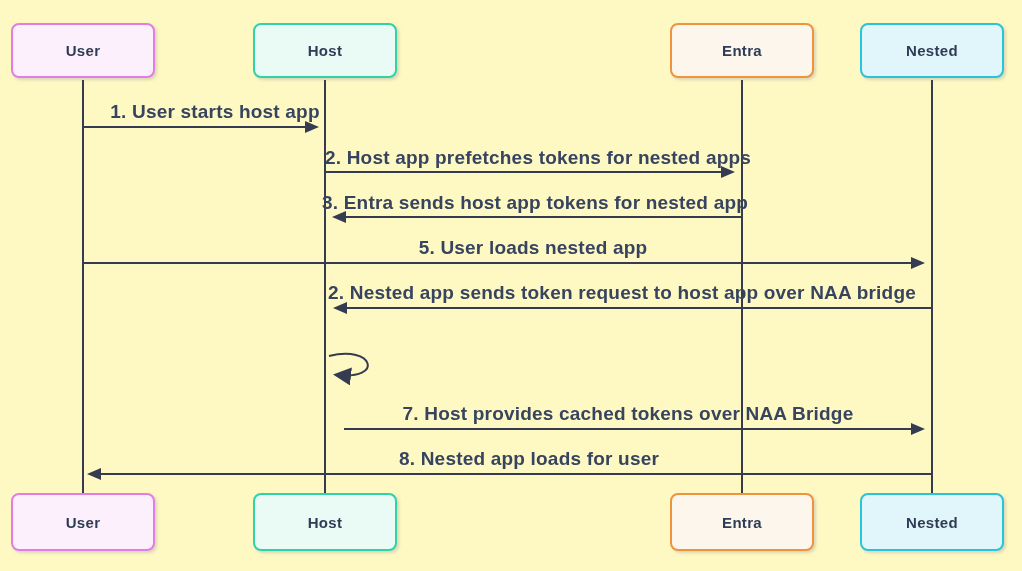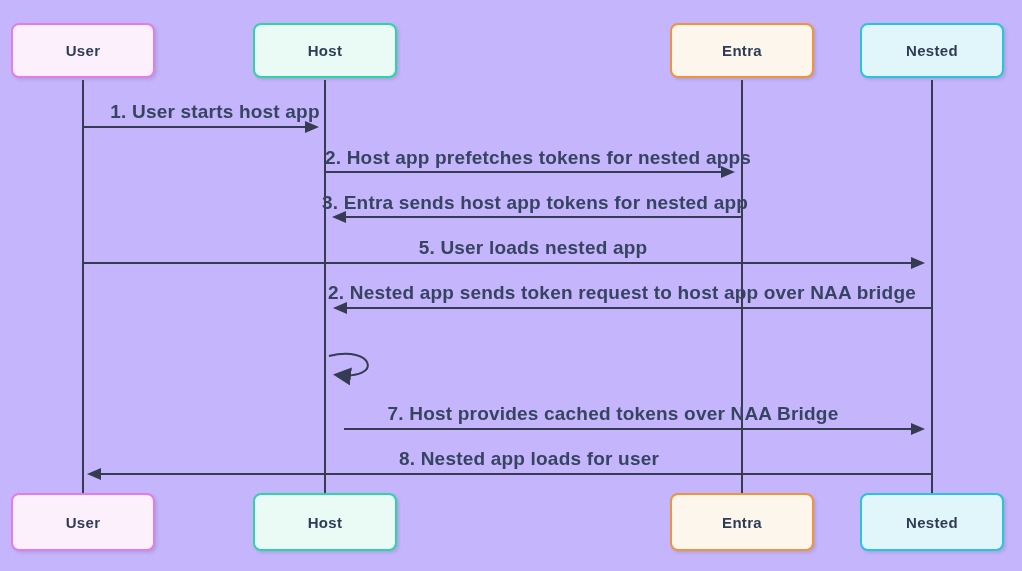--- a/index.html
+++ b/index.html
@@ -4,21 +4,21 @@
 <style>
   html, body {
     margin: 0;
     padding: 0;
     background: #ffffff;
   }
   .stage {
     position: relative;
     width: 1022px;
     height: 571px;
-    background: #c4b5fd;
+    background: #fef9c3;
     font-family: "Liberation Sans", "DejaVu Sans", sans-serif;
     overflow: hidden;
   }
   .lifeline {
     position: absolute;
     top: 80px;
     height: 413px;
     width: 2px;
     background: #363c50;
   }
@@ -124,21 +124,21 @@
 
   <svg class="selfloop" style="left:326px;top:349px" width="68" height="36" viewBox="0 0 68 36">
     <defs>
       <marker id="ah" markerWidth="9" markerHeight="9" refX="7" refY="4.5" orient="auto">
         <path d="M0,0 L9,4.5 L0,9 z" fill="#353b50"></path>
       </marker>
     </defs>
     <path d="M 3 7 C 48 -4, 58 31, 11 26" fill="none" stroke="#353b50" stroke-width="2" marker-end="url(#ah)"></path>
   </svg>
 
-  <div class="msg-label" style="left:613px;top:404px">7. Host provides cached tokens over NAA Bridge</div>
+  <div class="msg-label" style="left:628px;top:404px">7. Host provides cached tokens over NAA Bridge</div>
   <div class="msg-line" style="left:344px;top:428px;width:567px"></div>
   <div class="arrowhead right" style="left:911px;top:423px"></div>
 
   <div class="msg-label" style="left:529px;top:449px">8. Nested app loads for user</div>
   <div class="msg-line" style="left:101px;top:473px;width:831px"></div>
   <div class="arrowhead left" style="left:87px;top:468px"></div>
 
 </div>
 
 </body></html>

